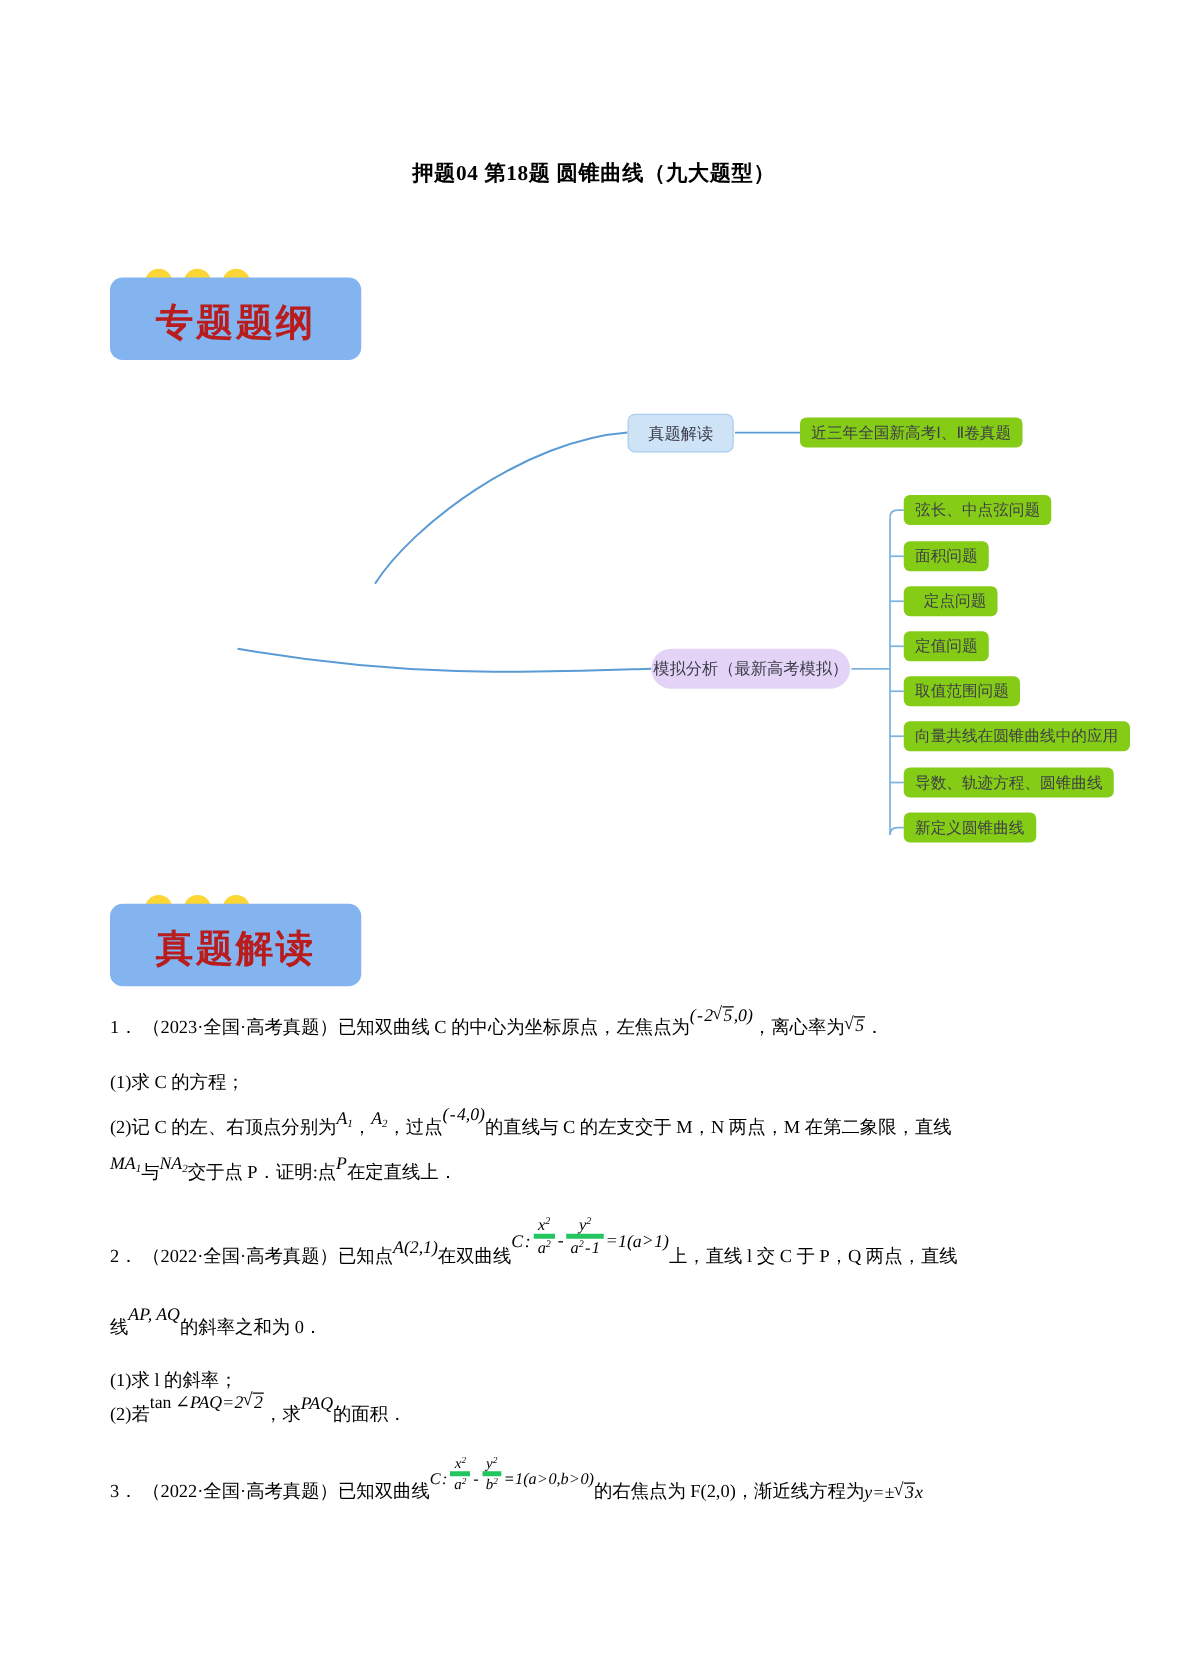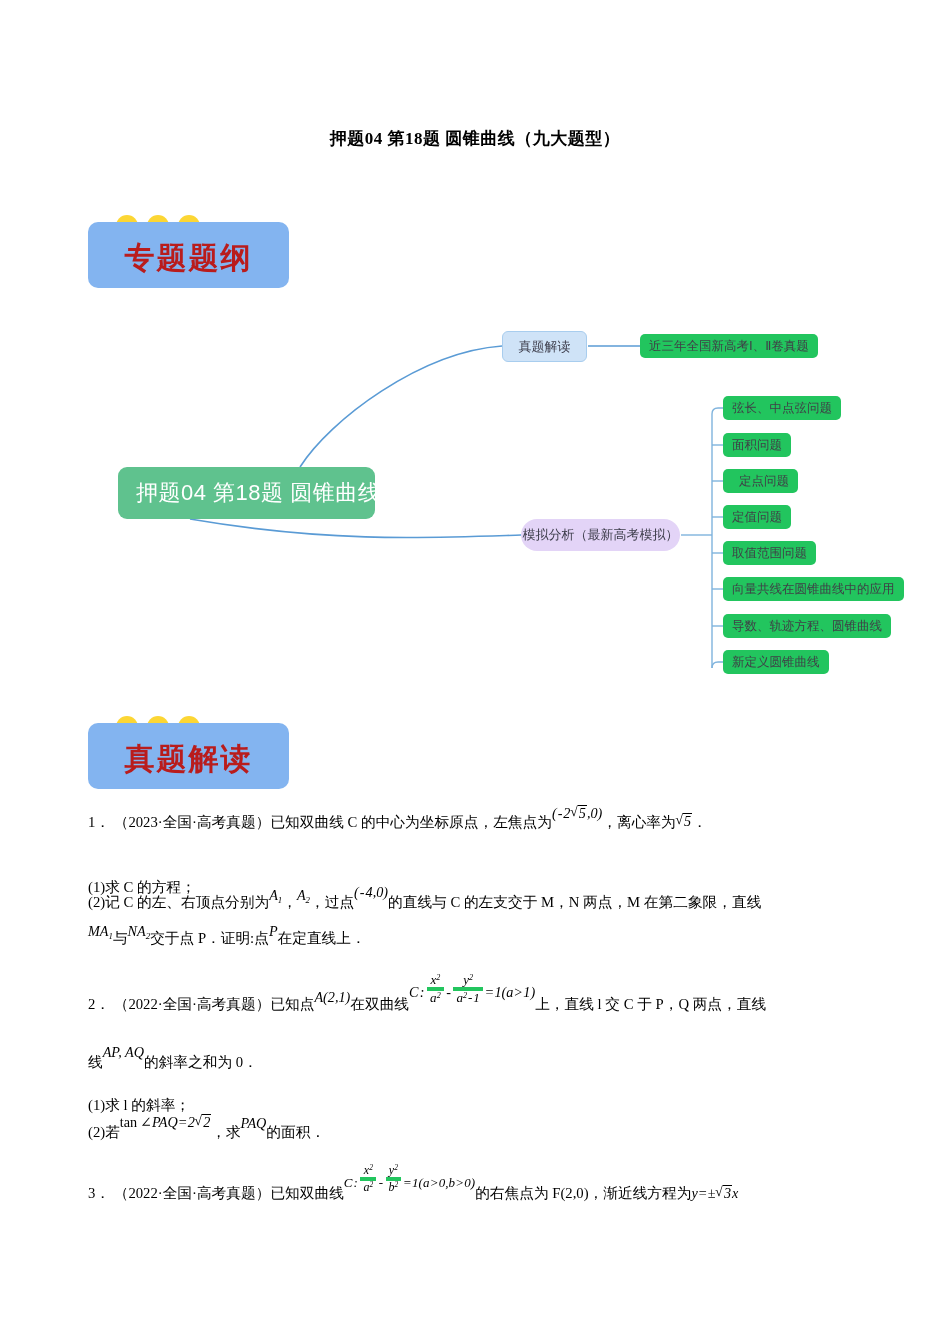--- a/index.html
+++ b/index.html
@@ -126,21 +126,21 @@
     top: 219px;
     width: 159px;
     height: 32px;
     background: #e3d4f7;
     border-radius: 16px;
     color: #3c3c4a;
     font-size: 13px;
     justify-content: center;
   }
   .mm-leaf {
-    background: #22c55e;
+    background: #84cc16;
     border-radius: 5px;
     height: 24px;
     color: #3f3f46;
     font-size: 12.5px;
     padding: 0 9px;
     left: 723px;
   }
 
   
   .qtext {
@@ -238,21 +238,20 @@
     <path d="M 712 114 Q 712 108 718 108 L 723 108" fill="none" stroke="#7fb3dd" stroke-width="1.4"></path>
     <path d="M 712 145 L 723 145" fill="none" stroke="#7fb3dd" stroke-width="1.4"></path>
     <path d="M 712 181 L 723 181" fill="none" stroke="#7fb3dd" stroke-width="1.4"></path>
     <path d="M 712 217 L 723 217" fill="none" stroke="#7fb3dd" stroke-width="1.4"></path>
     <path d="M 712 253 L 723 253" fill="none" stroke="#7fb3dd" stroke-width="1.4"></path>
     <path d="M 712 289 L 723 289" fill="none" stroke="#7fb3dd" stroke-width="1.4"></path>
     <path d="M 712 326 L 723 326" fill="none" stroke="#7fb3dd" stroke-width="1.4"></path>
     <path d="M 712 368 Q 712 362 718 362 L 723 362" fill="none" stroke="#7fb3dd" stroke-width="1.4"></path>
   </svg>
 
-  <div class="mm-node mm-root">押题04 第18题 圆锥曲线</div>
 
   <div class="mm-node mm-blue">真题解读</div>
   <div class="mm-node mm-leaf" style="left:640px; top:34px;">近三年全国新高考Ⅰ、Ⅱ卷真题</div>
 
   <div class="mm-node mm-purple">模拟分析（最新高考模拟）</div>
 
   <div class="mm-node mm-leaf" style="top:96px;">弦长、中点弦问题</div>
   <div class="mm-node mm-leaf" style="top:133px;">面积问题</div>
   <div class="mm-node mm-leaf" style="top:169px;padding-left:16px;">定点问题</div>
   <div class="mm-node mm-leaf" style="top:205px;">定值问题</div>
@@ -270,21 +269,21 @@
   </div>
   <div class="plate"></div>
   <div class="btext">真题解读</div>
 </div>
 
 <div class="qtext" style="top:812px;">
   <span class="num-label">1．</span>
   <span>（2023·全国·高考真题）</span><span>已知双曲线 C 的中心为坐标原点，左焦点为</span><span class="fml raise">(<span class="op">-</span>2<span class="rad"><span class="bar">5</span></span>,0)</span><span>，离心率为</span><span class="fml raise-s" style="top:-1px;"><span class="rad"><span class="bar">5</span></span></span><span>．</span>
 </div>
 
-<div class="qtext" style="top:856px;margin-top:21px;">
+<div class="qtext" style="top:856px;">
   <span>(1)</span><span>求 C 的方程；</span>
 </div>
 
 <div class="qtext" style="top:892px;">
   <span>(2)</span><span>记 C 的左、右顶点分别为</span><span class="fml raise-s"><i>A</i><span class="sub">1</span></span><span>，</span><span class="fml raise-s"><i>A</i><span class="sub">2</span></span><span>，过点</span><span class="fml raise-b">(<span class="op">-</span>4,0)</span><span>的直线与 C 的左支交于 M，N 两点，M 在第二象限，直线</span>
 </div>
 
 <div class="qtext" style="top:928px;">
   <span class="fml raise-s"><i>MA</i><span class="sub">1</span></span><span>与</span><span class="fml raise-s"><i>NA</i><span class="sub">2</span></span><span>交于点 P．证明:点</span><span class="fml raise-s"><i>P</i></span><span>在定直线上．</span>
 </div>

